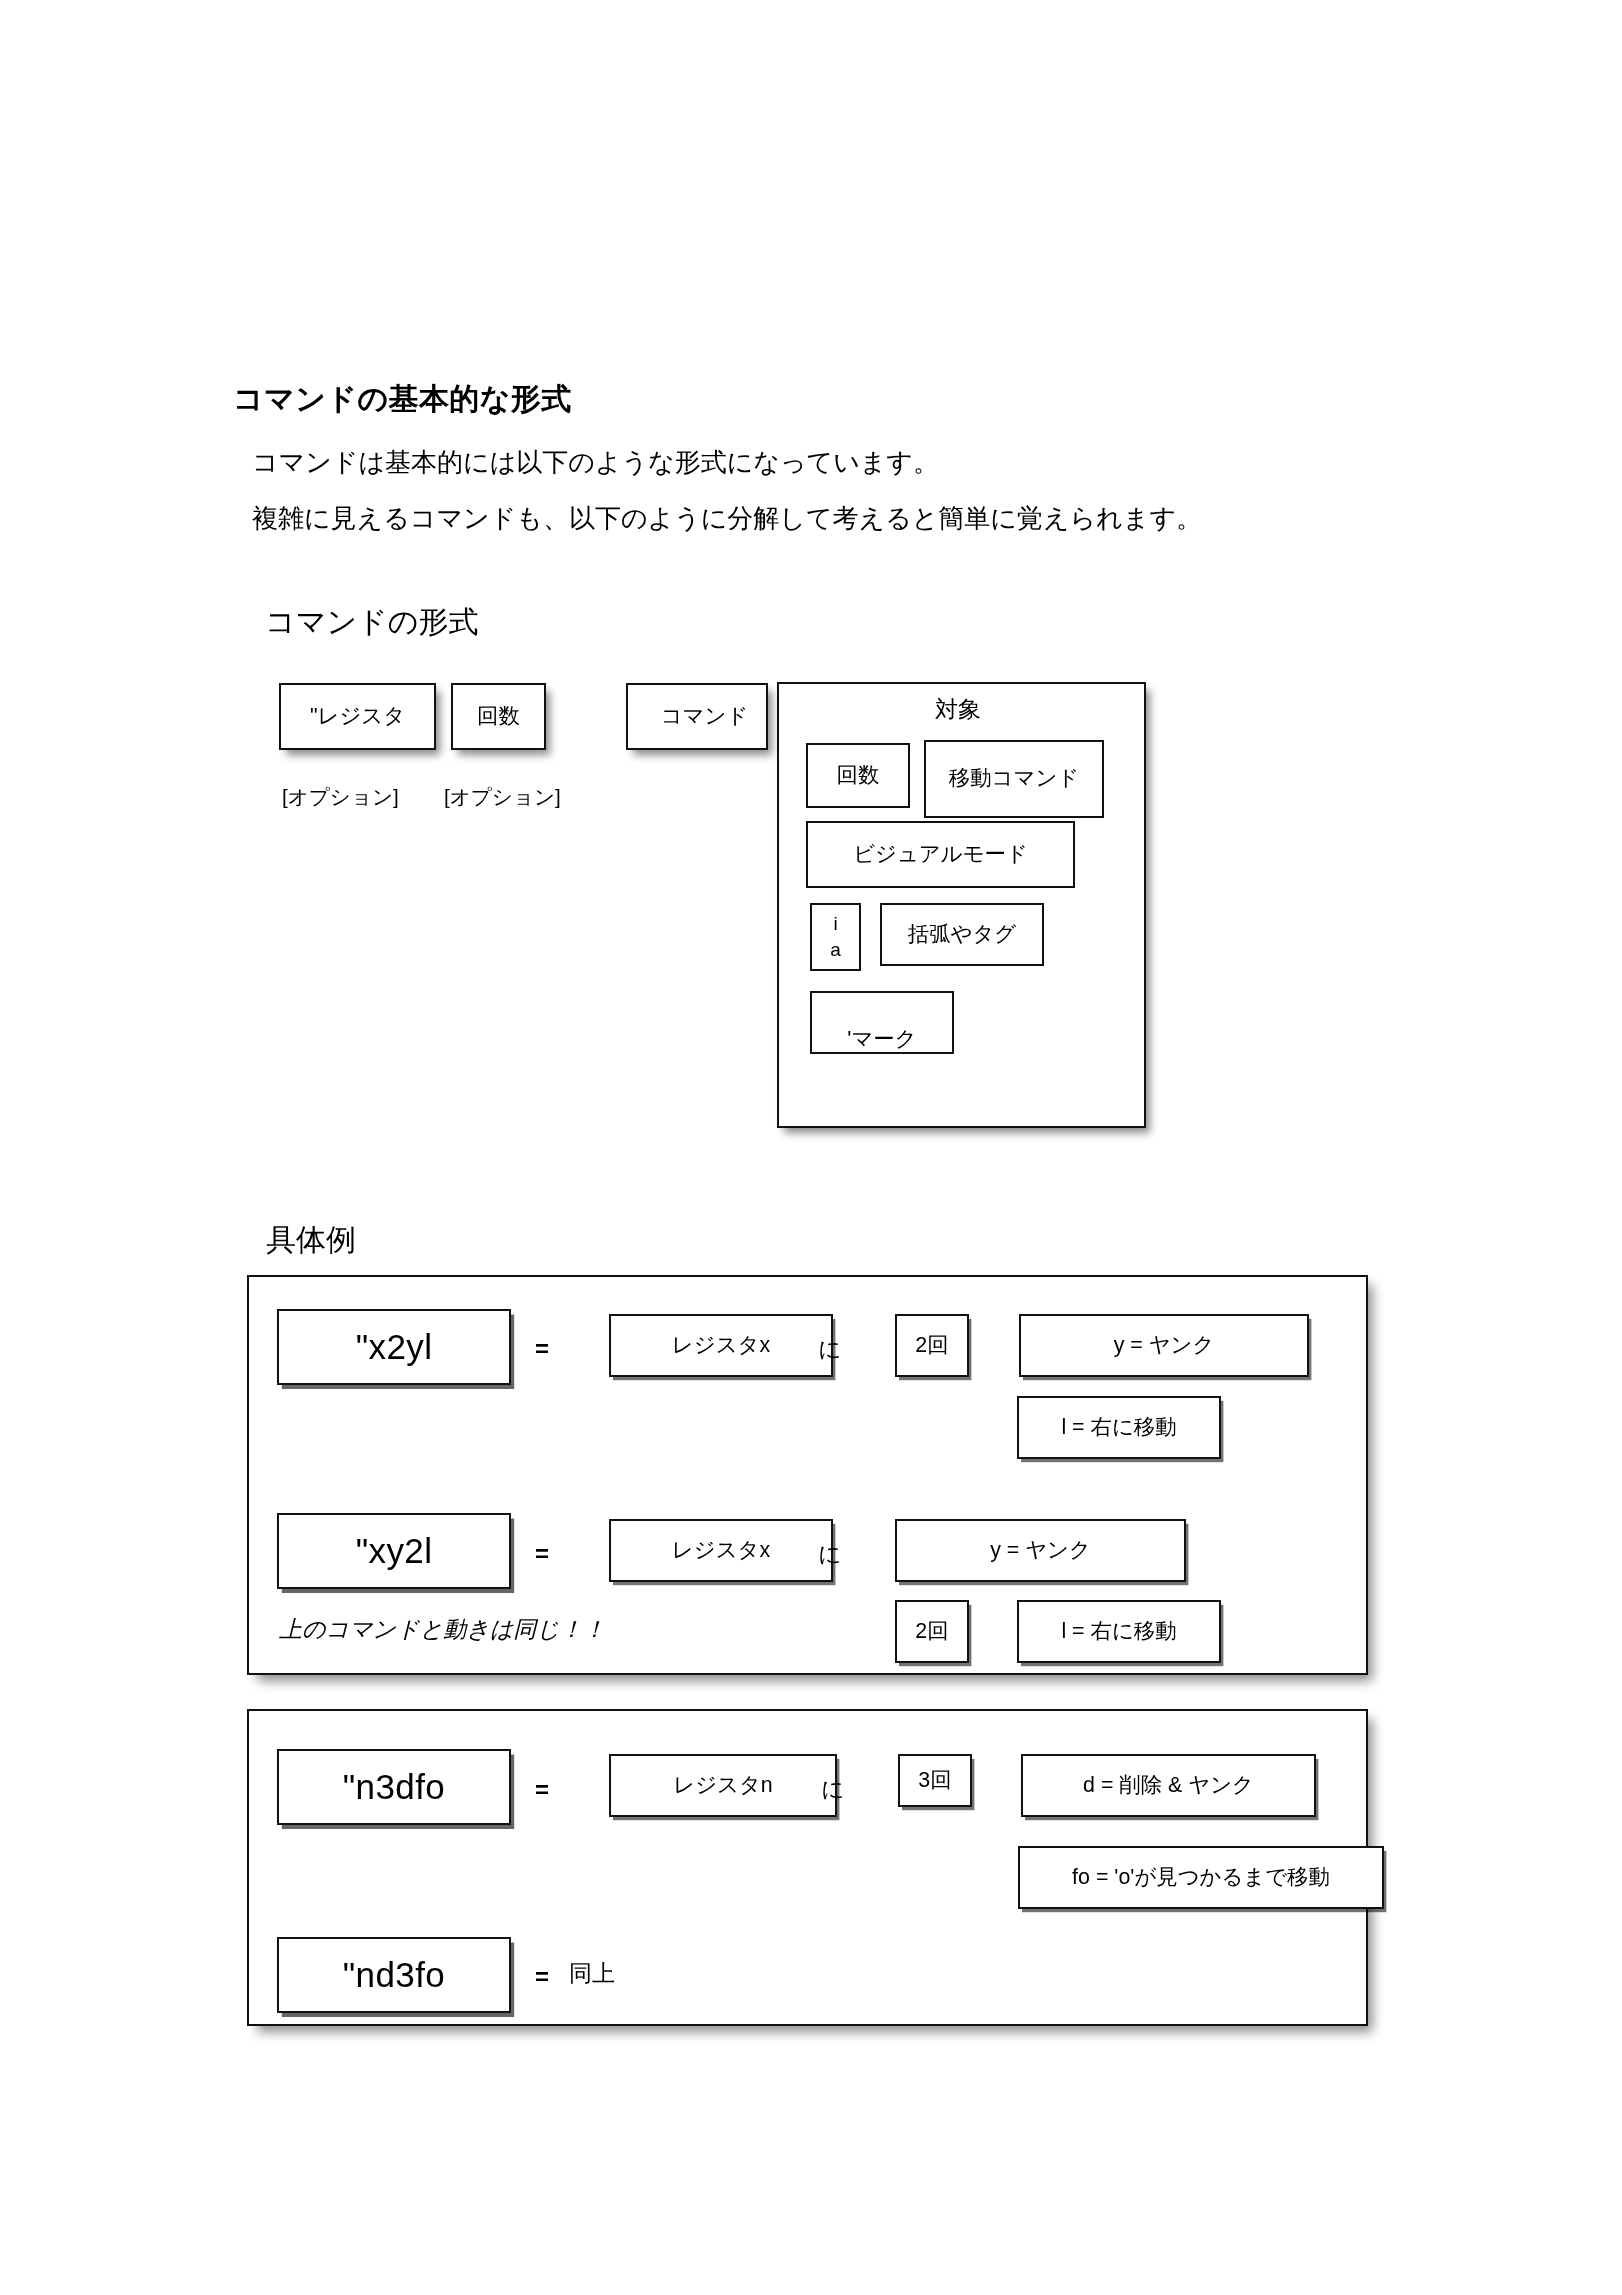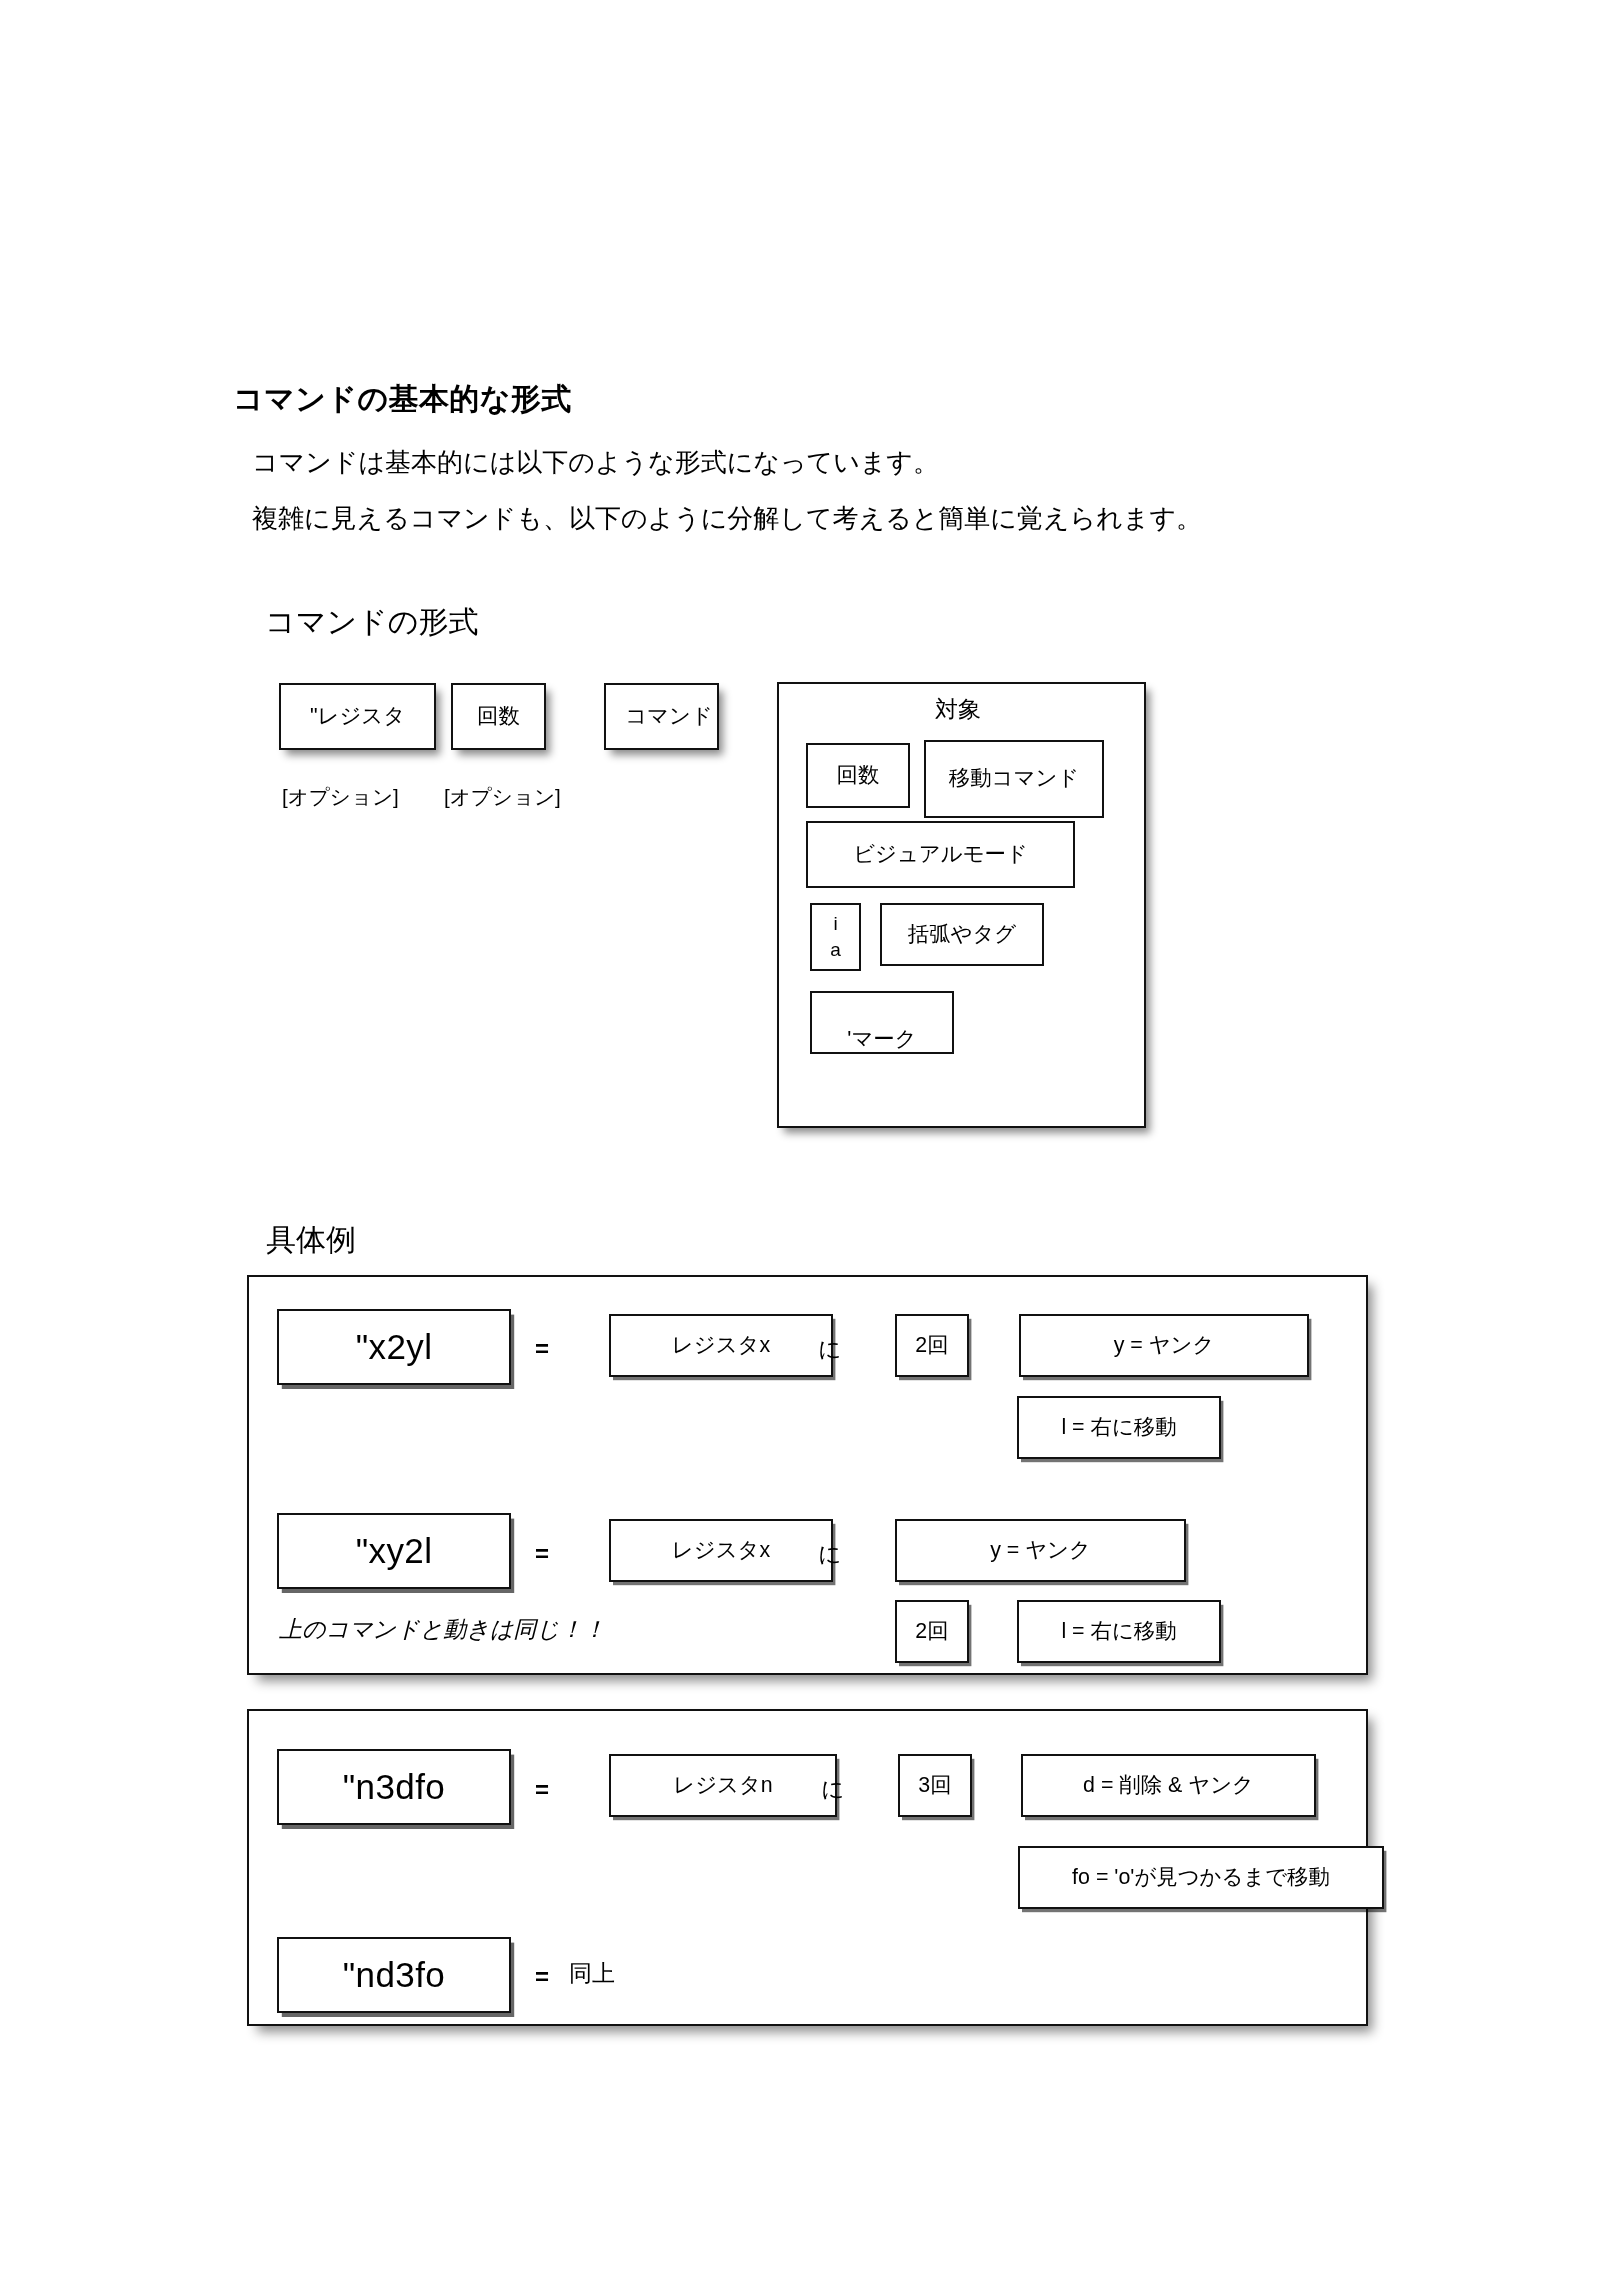--- a/index.html
+++ b/index.html
@@ -154,21 +154,21 @@
   <div class="box box-shadow" style="left:279px; top:683px; width:157px; height:67px;">
     <span class="lbl">"レジスタ</span>
   </div>
   <div class="opt-cap" style="left:282px; top:783px;">[オプション]</div>
 
   <div class="box box-shadow" style="left:451px; top:683px; width:95px; height:67px;">
     <span class="lbl">回数</span>
   </div>
   <div class="opt-cap" style="left:444px; top:783px;">[オプション]</div>
 
-  <div class="box box-shadow" style="left:604px; top:683px; width:115px; height:67px;padding-left:15px;">
+  <div class="box box-shadow" style="left:626px; top:683px; width:142px; height:67px;padding-left:15px;">
     <span class="lbl">コマンド</span>
   </div>
 
   <div class="panel box-shadow" style="left:777px; top:682px; width:369px; height:446px;"></div>
 
   <div class="panel-title" style="left:935px; top:694px;">対象</div>
 
   <div class="box" style="left:806px; top:743px; width:104px; height:65px;">
     <span class="lbl">回数</span>
   </div>
@@ -249,21 +249,21 @@
   <div class="cmd-box" style="left:277px; top:1749px; width:234px; height:76px;">"n3dfo</div>
 
   <div class="eq" style="left:535px; top:1776px;">=</div>
 
   <div class="box box-hard" style="left:577px; top:1754px; width:228px; height:63px;">
     <span class="lbl">レジスタn</span>
   </div>
 
   <div class="ni" style="left:821px; top:1774px;">に</div>
 
-  <div class="box box-hard" style="left:866px; top:1754px; width:74px; height:63px;">
+  <div class="box box-hard" style="left:866px; top:1754px; width:74px; height:53px;">
     <span class="lbl">3回</span>
   </div>
 
   <div class="box box-hard" style="left:989px; top:1754px; width:295px; height:63px;">
     <span class="lbl">d = 削除 &amp; ヤンク</span>
   </div>
 
   <div class="box box-hard" style="left:986px; top:1846px; width:366px; height:63px;">
     <span class="lbl">fo = 'o'が見つかるまで移動</span>
   </div>

